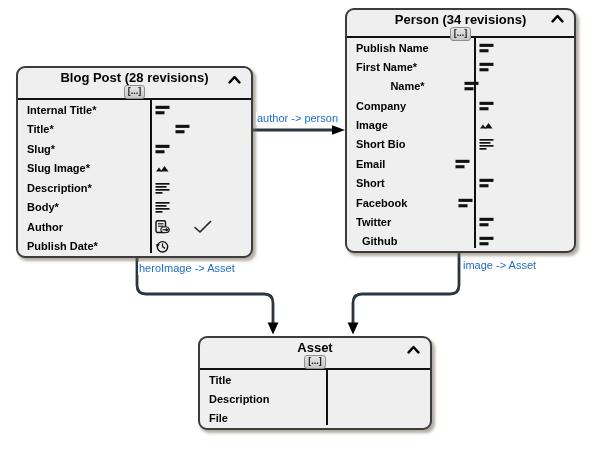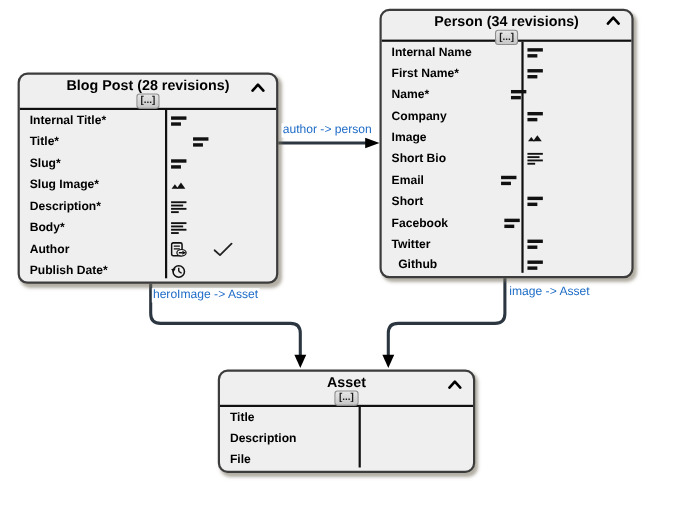--- a/index.html
+++ b/index.html
@@ -157,39 +157,39 @@
           <span class="chev" style="top: 4px;">
             <svg width="13" height="9" viewBox="0 0 13 9" style="display:block">
               <polyline points="1.6,7.4 6.5,2 11.4,7.4" fill="none" stroke="#000" stroke-width="2.4" stroke-linecap="round" stroke-linejoin="round"></polyline>
             </svg>
           </span>
           <button class="menu-btn">[...]</button>
         </div>
         <div class="rows">
           <div class="vdiv" style="left: 127px; background: rgb(16, 16, 16);"></div>
           <div class="row">
-            <div class="flabel" style="width: 127px;">Internal Name</div>
+            <div class="flabel" style="width: 127px;">Publish Name</div>
             <div class="ficell">
               <svg width="15" height="14" viewBox="0 0 15 14" style="display:block">
                 <rect x="0.5" y="2.8" width="14" height="3.1" fill="#111"></rect>
                 <rect x="0.5" y="8.2" width="9" height="3.1" fill="#111"></rect>
               </svg>
             </div>
           </div>
           <div class="row">
             <div class="flabel" style="width: 127px;">First Name*</div>
             <div class="ficell">
               <svg width="15" height="14" viewBox="0 0 15 14" style="display:block">
                 <rect x="0.5" y="2.8" width="14" height="3.1" fill="#111"></rect>
                 <rect x="0.5" y="8.2" width="9" height="3.1" fill="#111"></rect>
               </svg>
             </div>
           </div>
           <div class="row">
-            <div class="flabel" style="width: 112px;">Name*</div>
+            <div class="flabel" style="width: 112px; text-align: center;">Name*</div>
             <div class="ficell">
               <svg width="15" height="14" viewBox="0 0 15 14" style="display:block">
                 <rect x="0.5" y="2.8" width="14" height="3.1" fill="#111"></rect>
                 <rect x="0.5" y="8.2" width="9" height="3.1" fill="#111"></rect>
               </svg>
             </div>
           </div>
           <div class="row">
             <div class="flabel" style="width: 127px;">Company</div>
             <div class="ficell">

